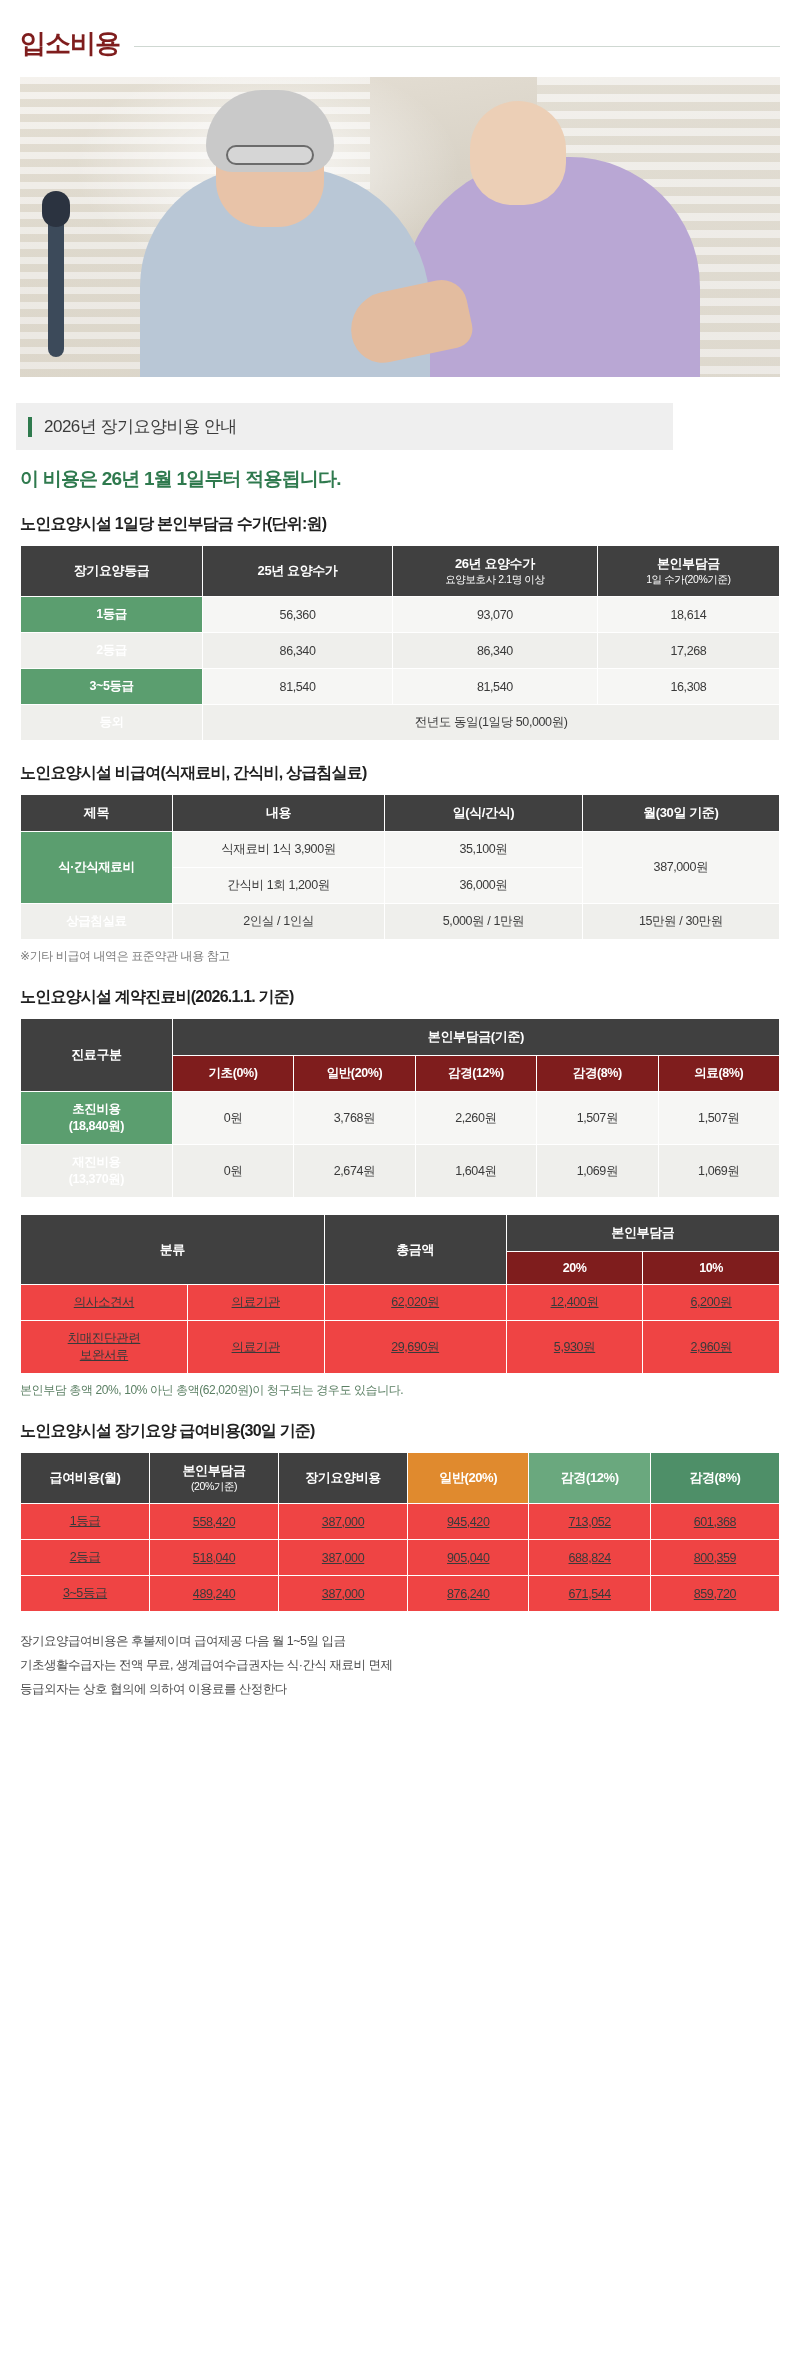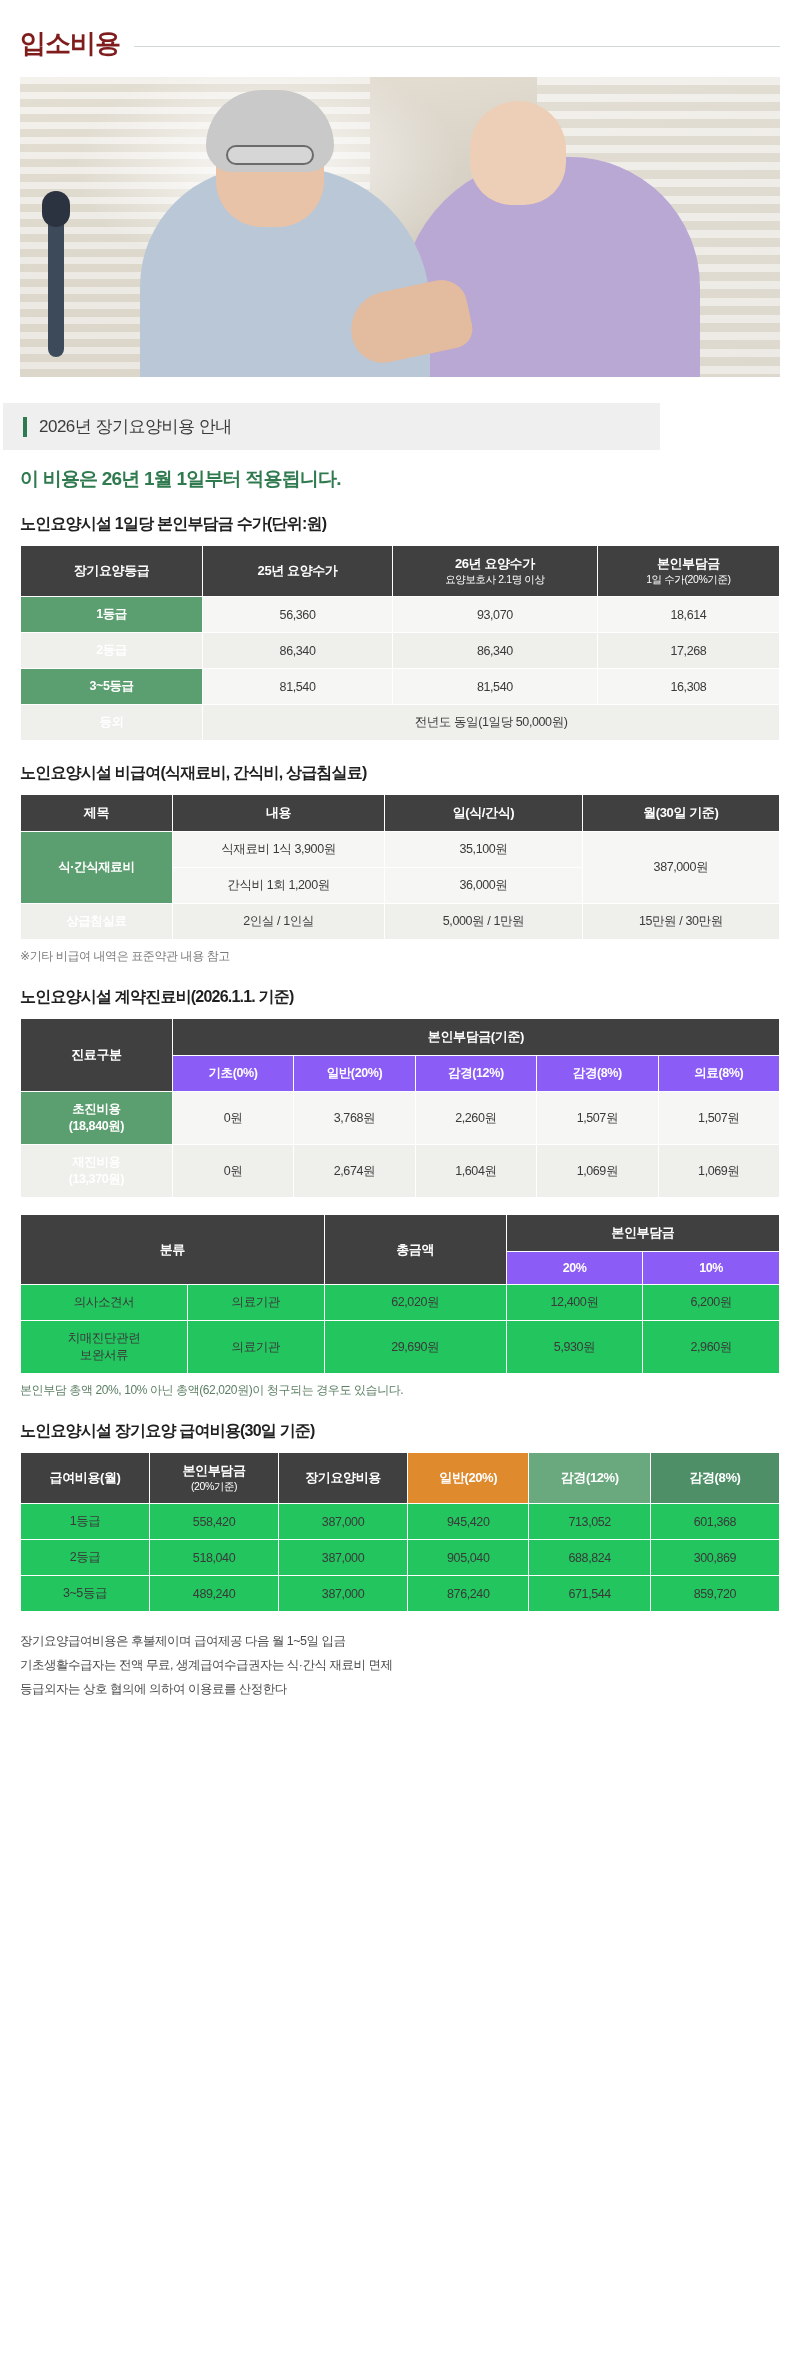--- a/index.html
+++ b/index.html
@@ -128,23 +128,23 @@
     background: #2b3340;
     border-radius: 14px;
   }
 
   
   .notice-bar {
     display: flex;
     align-items: center;
     gap: 12px;
     width: 657px;
-    margin: 0 20px 16px 3px;
+    margin: 0 20px 16px 16px;
     background: #efefef;
-    padding: 12px 20px;
+    padding: 12px 12px;
   }
   .notice-bar .accent {
     width: 4px; height: 20px; background: #2f7a4e; flex: none;
   }
   .notice-bar .text {
     font-size: 17px; color: #3b3b3b; font-weight: normal; letter-spacing: -0.5px;
   }
   .apply-line {
     width: 760px; margin: 0 20px 18px 20px;
     font-size: 19px; font-weight: bold; color: #2f7a4e; letter-spacing: -0.8px;
@@ -165,35 +165,35 @@
     letter-spacing: -0.4px;
     color: #3a3a3a;
     word-break: keep-all;
   }
   thead th {
     background: #404040;
     color: #ffffff;
     font-weight: bold;
     font-size: 13px;
   }
-  thead th.sub { background: #8b5cf6; font-weight: bold; font-size: 12.5px; }
+  thead th.sub { background: #7f1d1d; font-weight: bold; font-size: 12.5px; }
   td.rowhead {
     background: #5b9e6f;
     color: #ffffff;
     font-weight: bold;
   }
   tbody td { background: #f6f6f4; }
   tbody tr.alt td { background: #efefec; }
   .small-note {
     font-size: 12px; color: #7a7a7a; margin-top: 8px; letter-spacing: -0.4px;
   }
   .sub-cap { font-size: 10.5px; font-weight: normal; display: block; }
 
   
-  .plain td { background: #22c55e; }
+  .plain td { background: #ef4444; text-decoration: underline; }
 
   
   th.acc-orange { background: #e08a2e; color: #fff; }
   th.acc-green1 { background: #6aa87e; color: #fff; }
   th.acc-green2 { background: #4e8f68; color: #fff; }
 
   .footnotes {
     width: 760px; margin: 18px 20px 0 20px;
     font-size: 12.5px; color: #4a4a4a; line-height: 1.9; letter-spacing: -0.5px;
   }
@@ -449,21 +449,21 @@
           <td>945,420</td>
           <td>713,052</td>
           <td>601,368</td>
         </tr>
         <tr>
           <td>2등급</td>
           <td>518,040</td>
           <td>387,000</td>
           <td>905,040</td>
           <td>688,824</td>
-          <td>300,869</td>
+          <td>800,359</td>
         </tr>
         <tr>
           <td>3~5등급</td>
           <td>489,240</td>
           <td>387,000</td>
           <td>876,240</td>
           <td>671,544</td>
           <td>859,720</td>
         </tr>
       </tbody>

